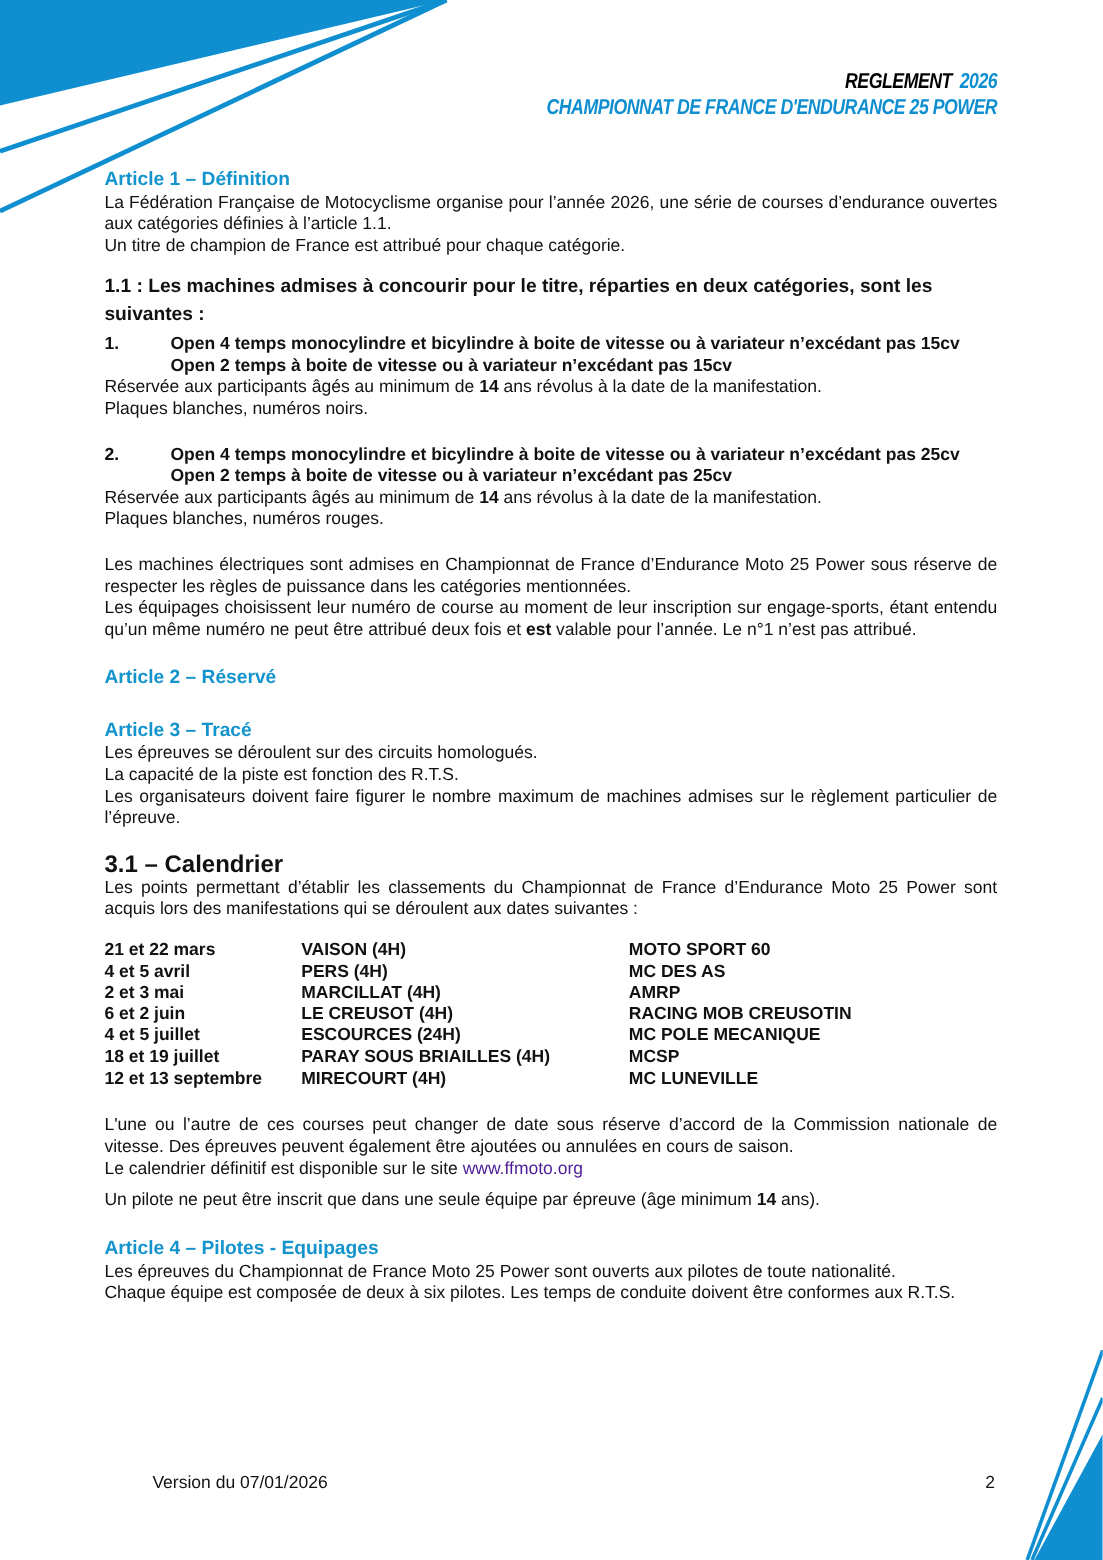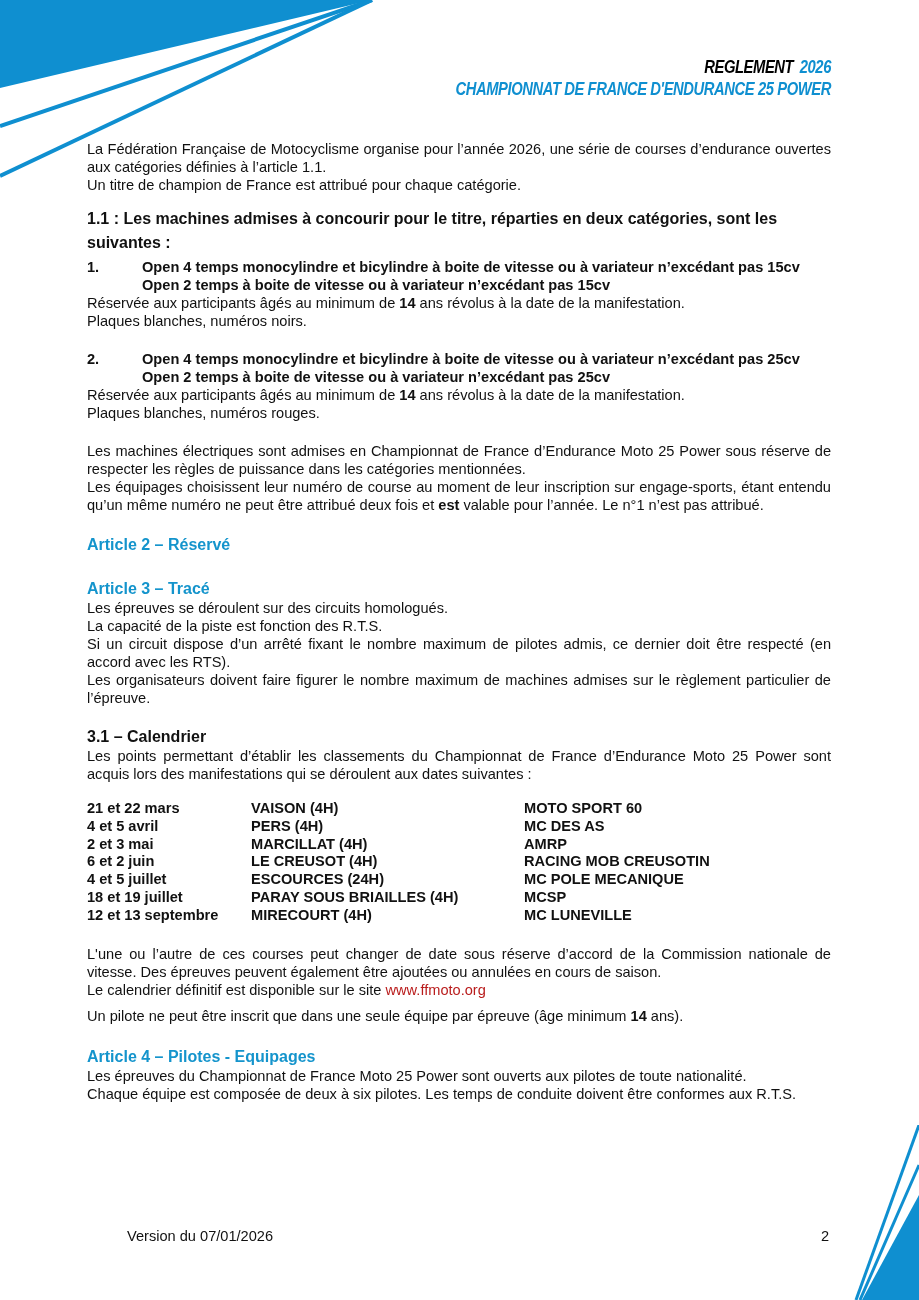--- a/index.html
+++ b/index.html
@@ -12,24 +12,24 @@
   .header .l1 { font-size: 18px; color: #000; }
   .header .l1 .yr { color: #0f8fd0; margin-left: 8px; }
   .header .l2 { font-size: 18px; color: #0f8fd0; }
   .content { position: absolute; left: 87px; top: 140px; width: 744px; font-size: 14.6px; line-height: 18px; }
   .h-art { color: #1494cc; font-weight: bold; font-size: 16px; margin: 0; line-height: 20px; }
   .p { margin: 0; text-align: justify; }
   .h11 { font-weight: bold; font-size: 16px; line-height: 24px; margin: 0; }
   .cat-row { display: flex; font-weight: bold; }
   .cat-num { width: 55px; flex: none; }
   .cat-sub { padding-left: 55px; font-weight: bold; }
-  .h31 { font-weight: bold; font-size: 16px; margin: 0; line-height: 20px; }
+  .h31 { font-weight: bold; font-size: 20px; margin: 0; line-height: 20px; }
   .cal { display: grid; grid-template-columns: 164px 273px 1fr; font-weight: bold; }
   .cal span { display: block; line-height: 17.8px; }
-  .link { color: #b91c1c; text-decoration: none; }
+  .link { color: #4c1d95; text-decoration: none; }
   .footer-left { position: absolute; left: 127px; top: 1228px; font-size: 14.6px; }
   .footer-right { position: absolute; left: 821px; top: 1228px; font-size: 14.6px; }
 </style>
 </head>
 <body>
 
 <svg class="deco" style="left:0;top:0" width="380" height="185" viewBox="0 0 380 185">
   <polygon points="0,0 372,0 0,88" fill="#0f8fd0"></polygon>
   <line x1="372" y1="0" x2="0" y2="126" stroke="#0f8fd0" stroke-width="4"></line>
   <line x1="372" y1="0" x2="0" y2="176" stroke="#0f8fd0" stroke-width="4"></line>
@@ -40,20 +40,21 @@
   <line x1="69" y1="0" x2="6" y2="175" stroke="#0f8fd0" stroke-width="3"></line>
   <line x1="69" y1="40" x2="10" y2="175" stroke="#0f8fd0" stroke-width="3"></line>
 </svg>
 
 <div class="header">
   <div class="l1"><span>REGLEMENT</span><span class="yr">2026</span></div>
   <div class="l2">CHAMPIONNAT DE FRANCE D'ENDURANCE 25 POWER</div>
 </div>
 
 <div class="content">
+  <h2 class="h-art">Article 1 – Définition</h2>
   <p class="p">La Fédération Française de Motocyclisme organise pour l’année 2026, une série de courses d’endurance ouvertes aux catégories définies à l’article 1.1.</p>
   <p class="p">Un titre de champion de France est attribué pour chaque catégorie.</p>
 
   <p class="h11" style="margin-top:13px">1.1 : Les machines admises à concourir pour le titre, réparties en deux catégories, sont les suivantes :</p>
 
   <div style="margin-top:3px">
     <div class="cat-row">
         <span class="cat-num">1.</span>
         <span>Open 4 temps monocylindre et bicylindre à boite de vitesse ou à variateur n’excédant pas 15cv</span>
       </div>
@@ -73,21 +74,20 @@
   </div>
 
   <p class="p" style="margin-top:20px">Les machines électriques sont admises en Championnat de France d’Endurance Moto 25 Power sous réserve de respecter les règles de puissance dans les catégories mentionnées.</p>
   <p class="p" style=""><span>Les équipages choisissent leur numéro de course au moment de leur inscription sur engage-sports, étant entendu qu’un même numéro ne peut être attribué deux fois et </span><b>est</b><span> valable pour l’année. Le n°1 n’est pas attribué.</span></p>
 
   <h2 class="h-art" style="margin-top:21px">Article 2 – Réservé</h2>
 
   <h2 class="h-art" style="margin-top:24px">Article 3 – Tracé</h2>
   <p class="p">Les épreuves se déroulent sur des circuits homologués.</p>
   <p class="p">La capacité de la piste est fonction des R.T.S.</p>
-  <p class="p">Si un circuit dispose d’un arrêté fixant le nombre maximum de pilotes admis, ce dernier doit être respecté (en accord avec les RTS).</p>
   <p class="p">Les organisateurs doivent faire figurer le nombre maximum de machines admises sur le règlement particulier de l’épreuve.</p>
 
   <h3 class="h31" style="margin-top:20px">3.1 – Calendrier</h3>
   <p class="p">Les points permettant d’établir les classements du Championnat de France d’Endurance Moto 25 Power sont acquis lors des manifestations qui se déroulent aux dates suivantes :</p>
 
   <div class="cal" style="margin-top:17px">
     <span>21 et 22 mars</span>
       <span>VAISON (4H)</span>
       <span>MOTO SPORT 60</span>
     <span>4 et 5 avril</span>

